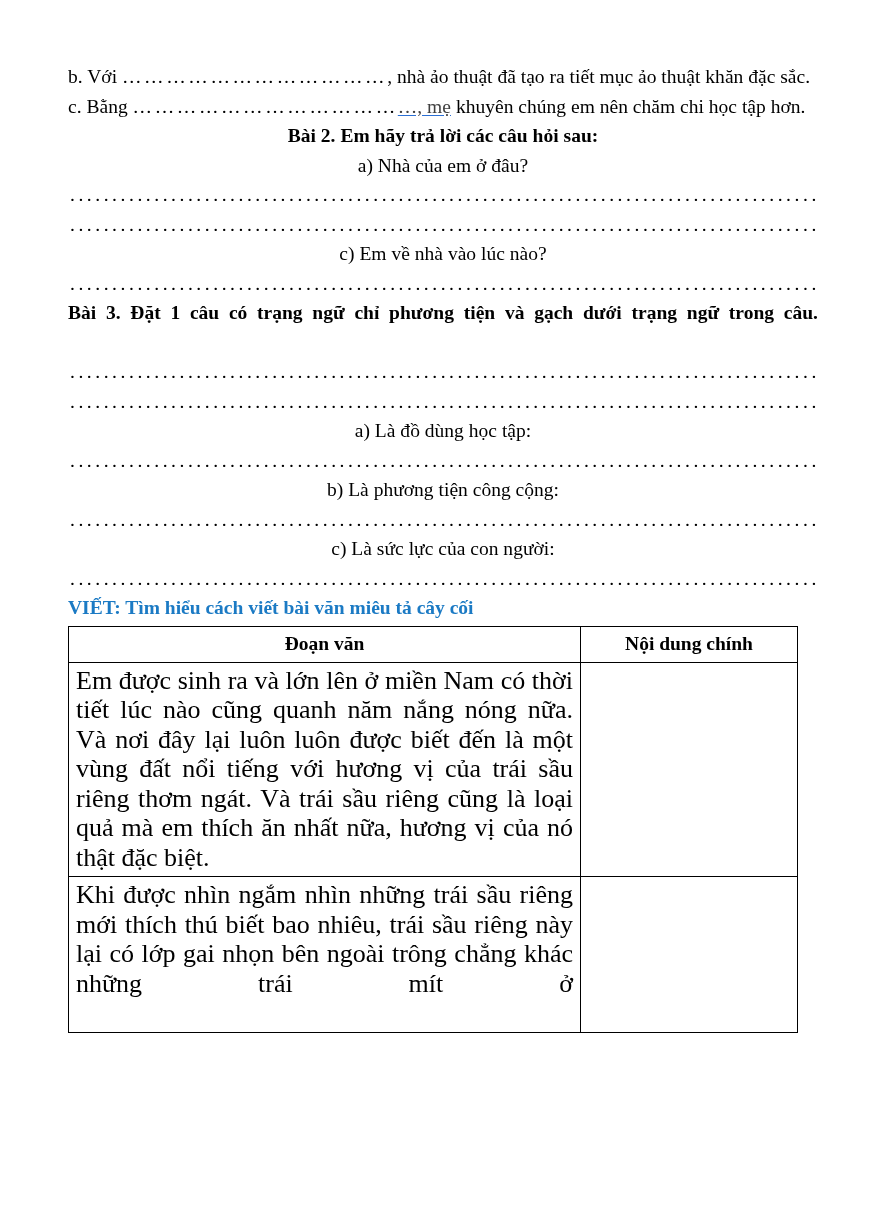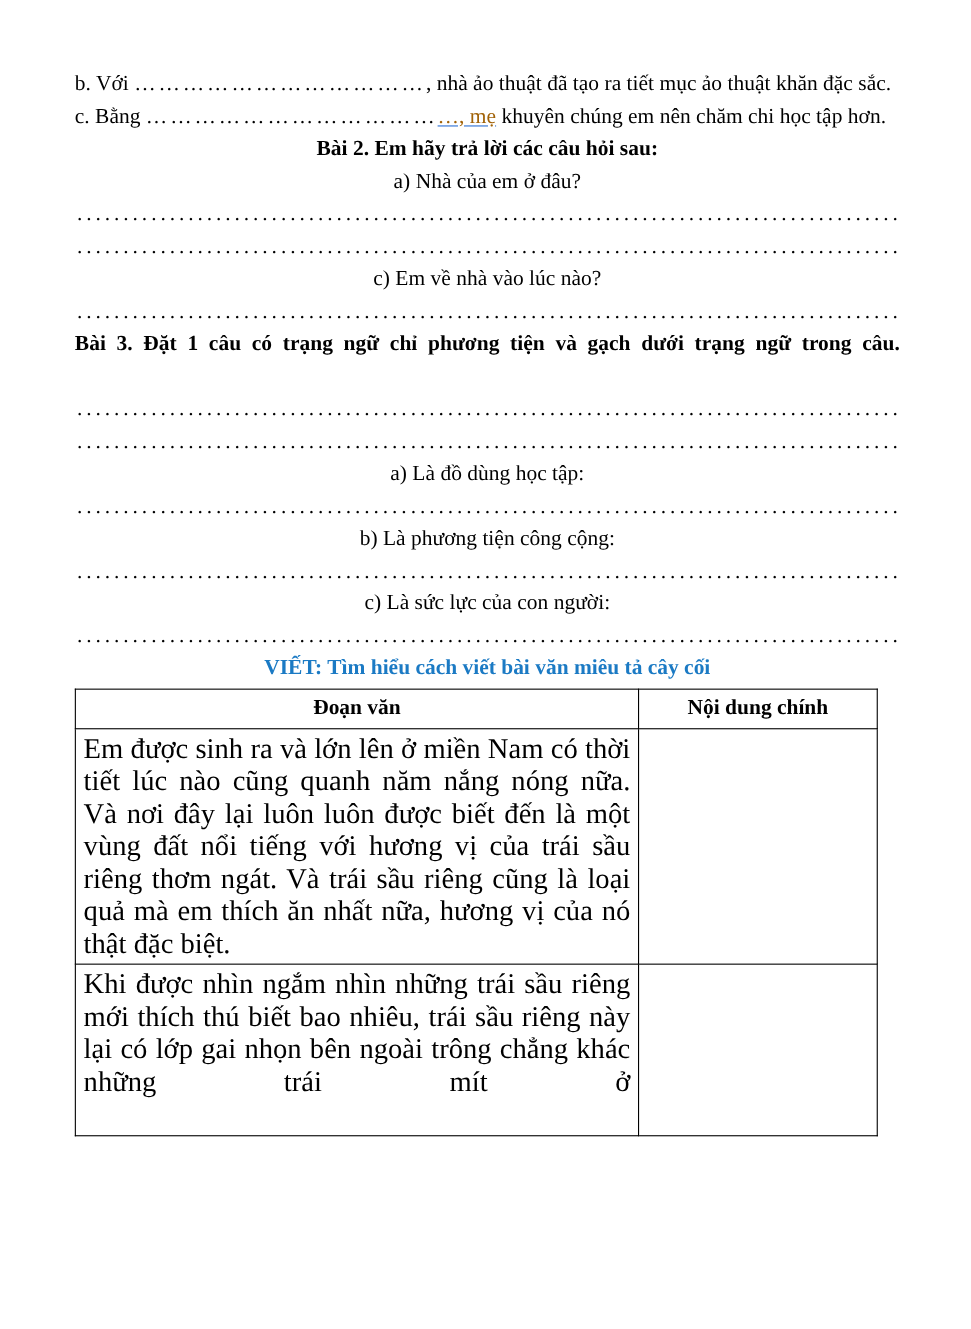--- a/index.html
+++ b/index.html
@@ -55,26 +55,26 @@
     height: 0;
   }
 
   
   .heading-blue {
     font-size: 19.5px;
     line-height: 29.5px;
     font-weight: bold;
     color: #1B7AC4;
     margin: 0;
-    text-align: center;
+    text-align: left;
   }
 
   
   .blue-underline {
-    color: #a16207;
+    color: #404040;
     text-decoration: underline;
     text-decoration-color: #2B6FD4;
     -webkit-text-decoration-color: #2B6FD4;
     text-underline-offset: 2px;
   }
 
   
   .dotline {
     height: 29.5px;
     line-height: 29.5px;

